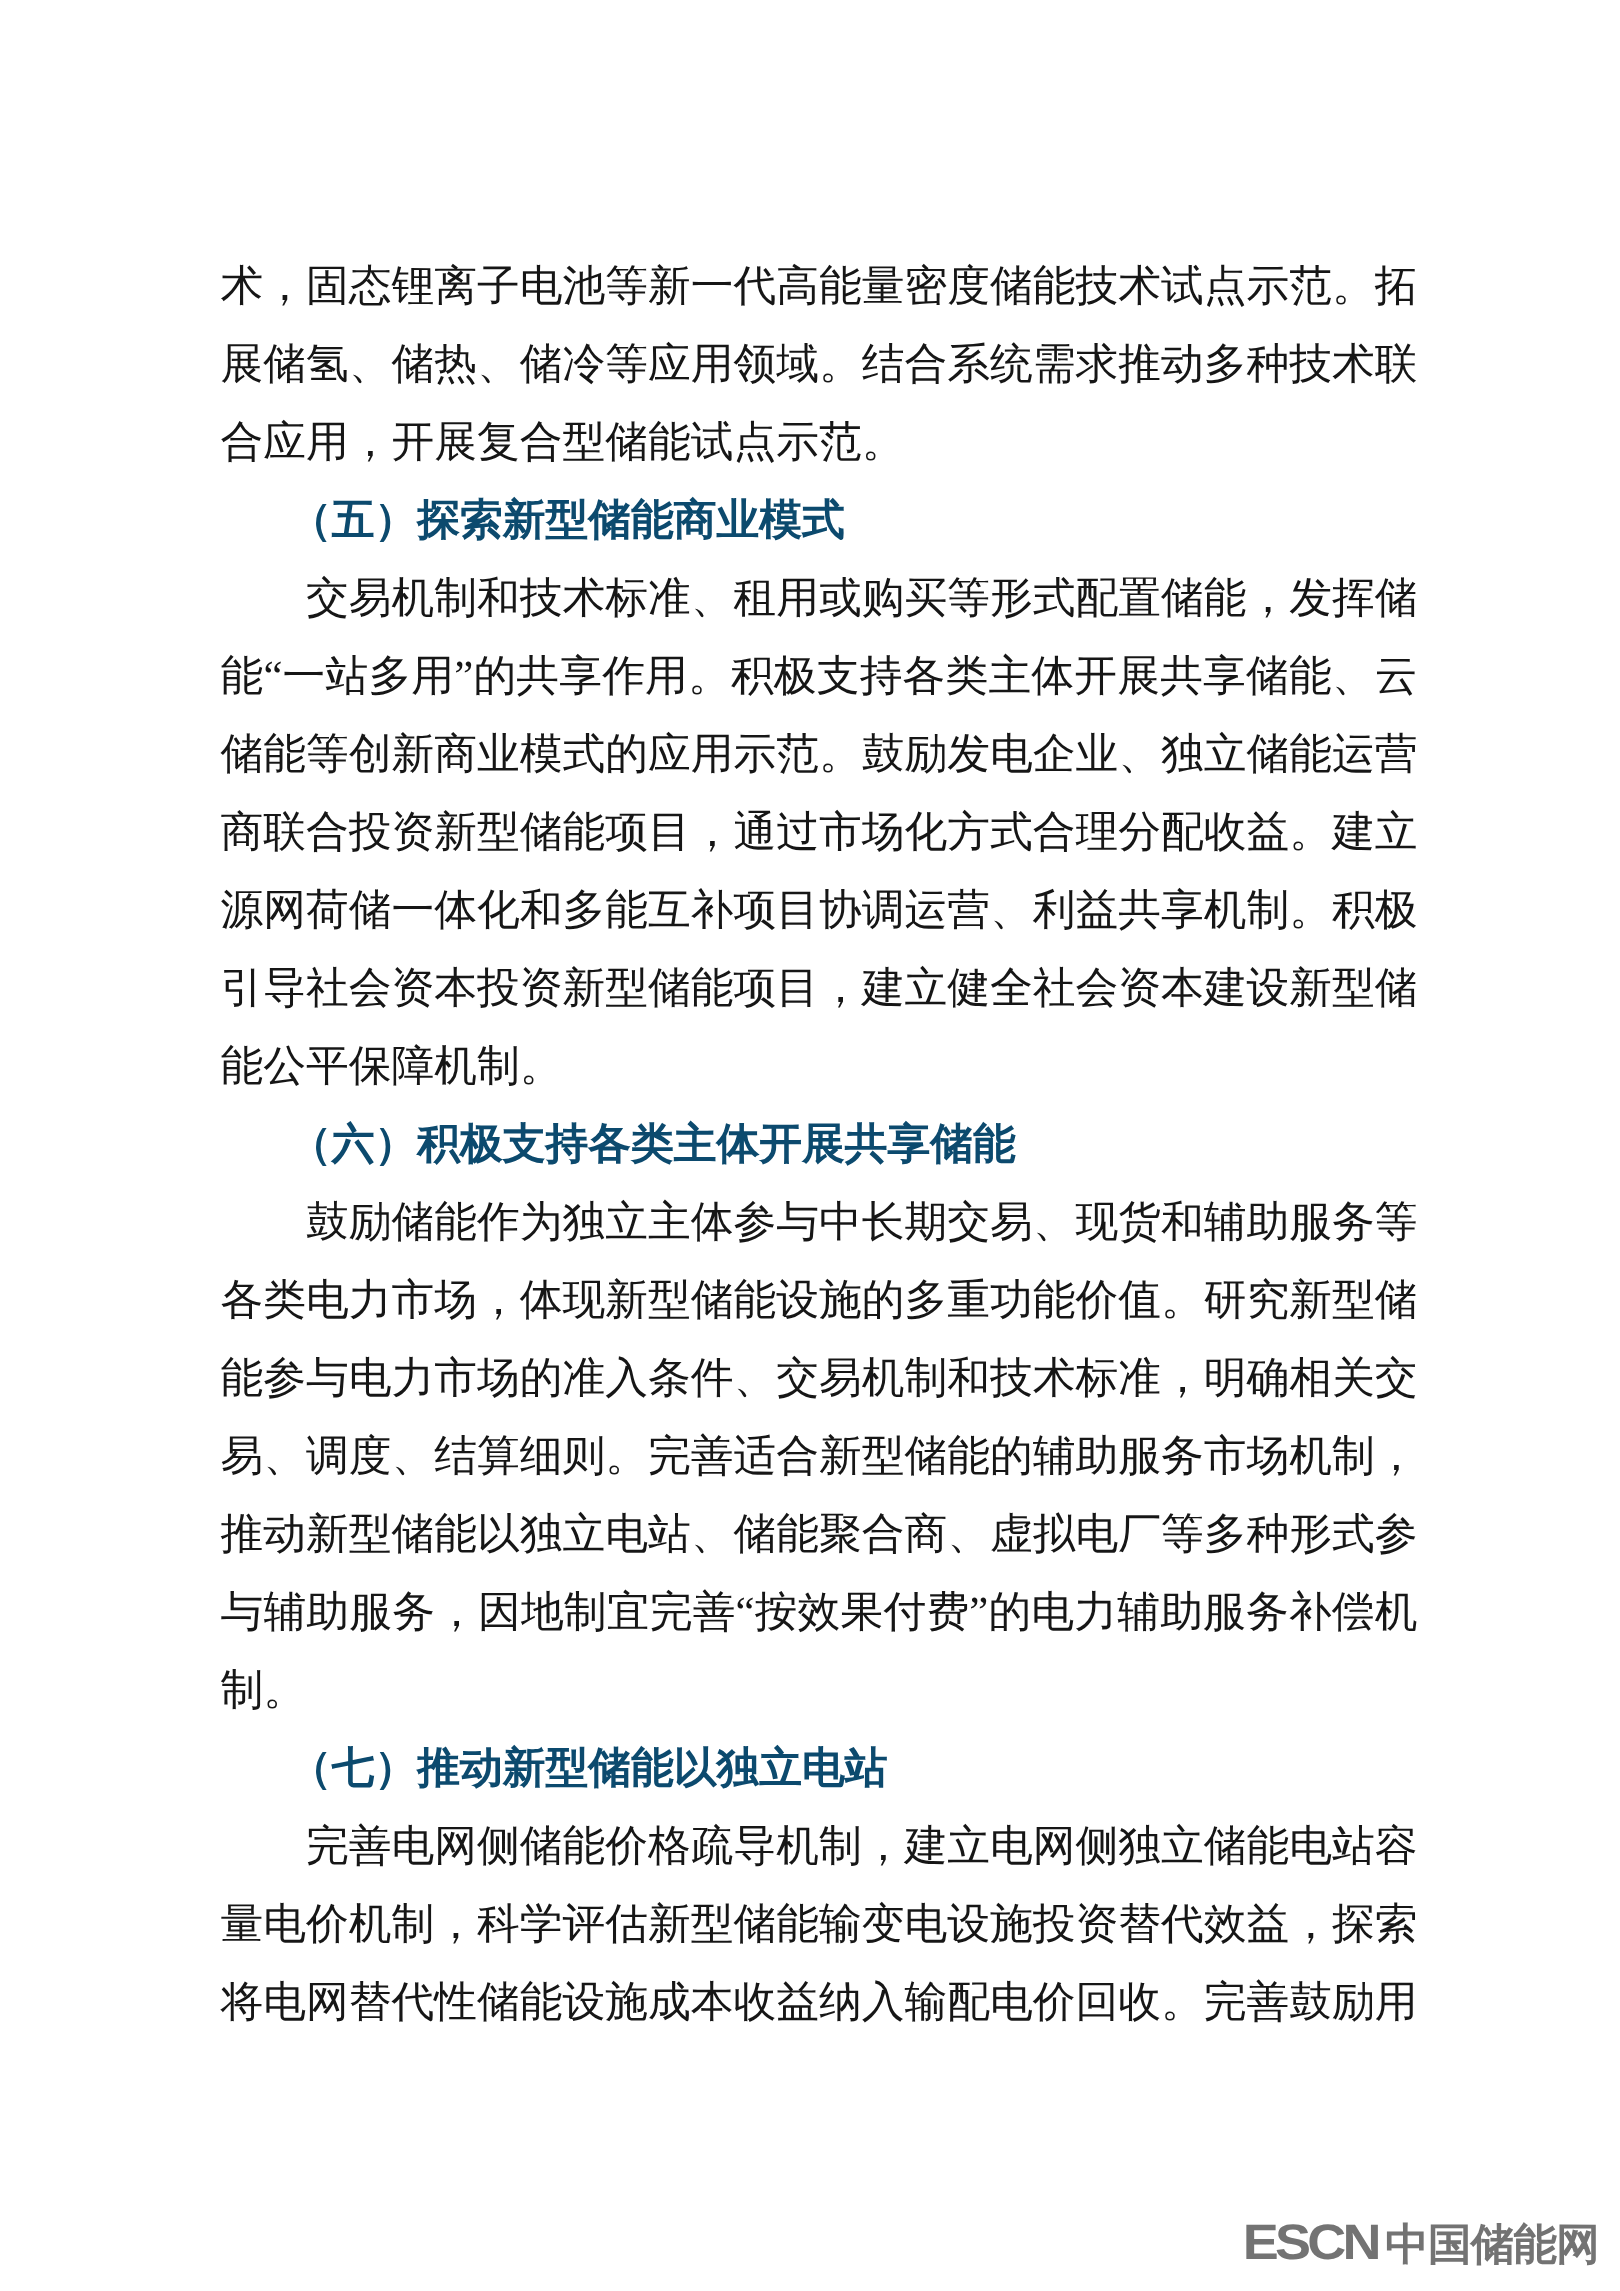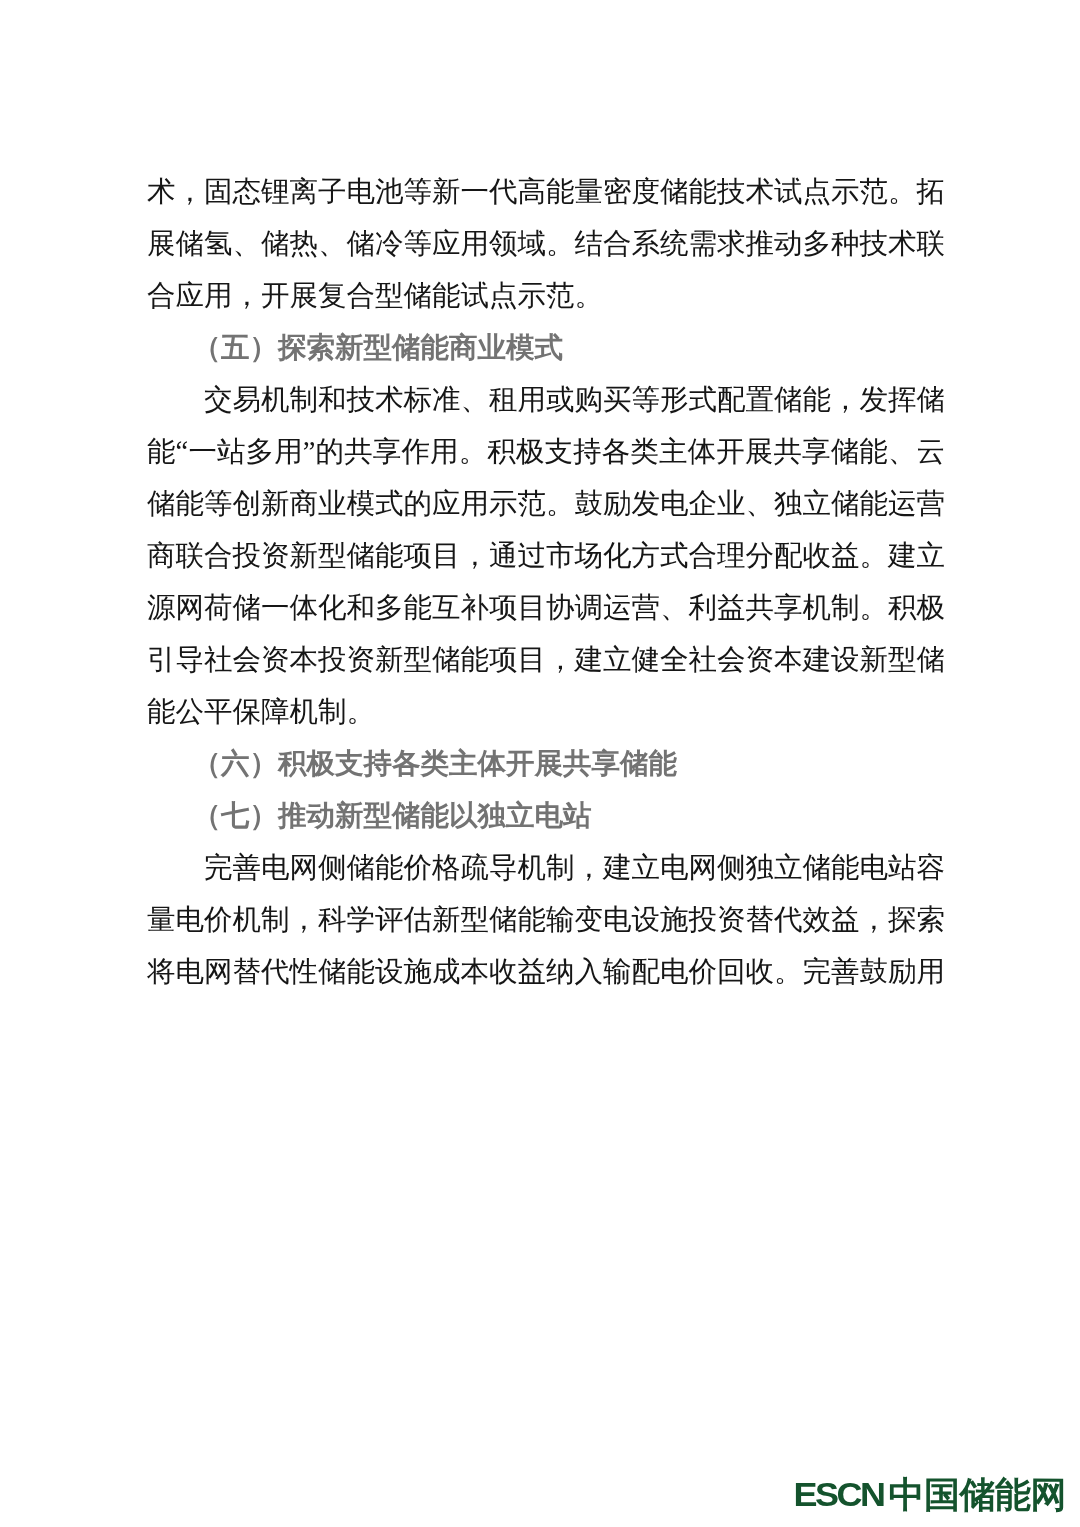--- a/index.html
+++ b/index.html
@@ -32,58 +32,59 @@
   }
   .para {
     text-indent: 2em;
   }
   .para-continuation {
     text-indent: 0;
   }
   .heading {
     font-weight: bold;
     text-indent: 1.6em;
-    color: #737373;
+    color: #0c4a6e;
   }
   .logo {
     position: absolute;
     top: 1477px;
     right: 14px;
     display: flex;
     align-items: center;
     white-space: nowrap;
     line-height: 1;
   }
   .logo-latin {
     font-family: "Liberation Sans", "DejaVu Sans", sans-serif;
     font-weight: bold;
     font-size: 36px;
     letter-spacing: -2.5px;
     transform: scaleY(0.92);
     margin-right: 5px;
   }
   .logo-cn {
-    font-family: Liberation Sans, sans-serif;
+    font-family: Liberation Mono, monospace;
     font-weight: bold;
-    font-size: 36px;
+    font-size: 29px;
     letter-spacing: -0.5px;
   }
 </style>
 </head>
 <body>
 
 <div class="page">
 
   <div class="content">
     <p class="para-continuation">术，固态锂离子电池等新一代高能量密度储能技术试点示范。拓展储氢、储热、储冷等应用领域。结合系统需求推动多种技术联合应用，开展复合型储能试点示范。</p>
     <p class="heading">（五）探索新型储能商业模式</p>
     <p class="para">交易机制和技术标准、租用或购买等形式配置储能，发挥储能“一站多用”的共享作用。积极支持各类主体开展共享储能、云储能等创新商业模式的应用示范。鼓励发电企业、独立储能运营商联合投资新型储能项目，通过市场化方式合理分配收益。建立源网荷储一体化和多能互补项目协调运营、利益共享机制。积极引导社会资本投资新型储能项目，建立健全社会资本建设新型储能公平保障机制。</p>
     <p class="heading">（六）积极支持各类主体开展共享储能</p>
+    <p class="para">鼓励储能作为独立主体参与中长期交易、现货和辅助服务等各类电力市场，体现新型储能设施的多重功能价值。研究新型储能参与电力市场的准入条件、交易机制和技术标准，明确相关交易、调度、结算细则。完善适合新型储能的辅助服务市场机制，推动新型储能以独立电站、储能聚合商、虚拟电厂等多种形式参与辅助服务，因地制宜完善“按效果付费”的电力辅助服务补偿机制。</p>
     <p class="heading">（七）推动新型储能以独立电站</p>
     <p class="para">完善电网侧储能价格疏导机制，建立电网侧独立储能电站容量电价机制，科学评估新型储能输变电设施投资替代效益，探索将电网替代性储能设施成本收益纳入输配电价回收。完善鼓励用</p>
   </div>
 
-  <div class="logo" style="color: #14532d; align-items: flex-end;">
+  <div class="logo" style="color: #737373; align-items: flex-end;">
     <span class="logo-latin">ESCN</span>
     <span class="logo-cn">中国储能网</span>
   </div>
 
 </div>
 
 </body></html>

